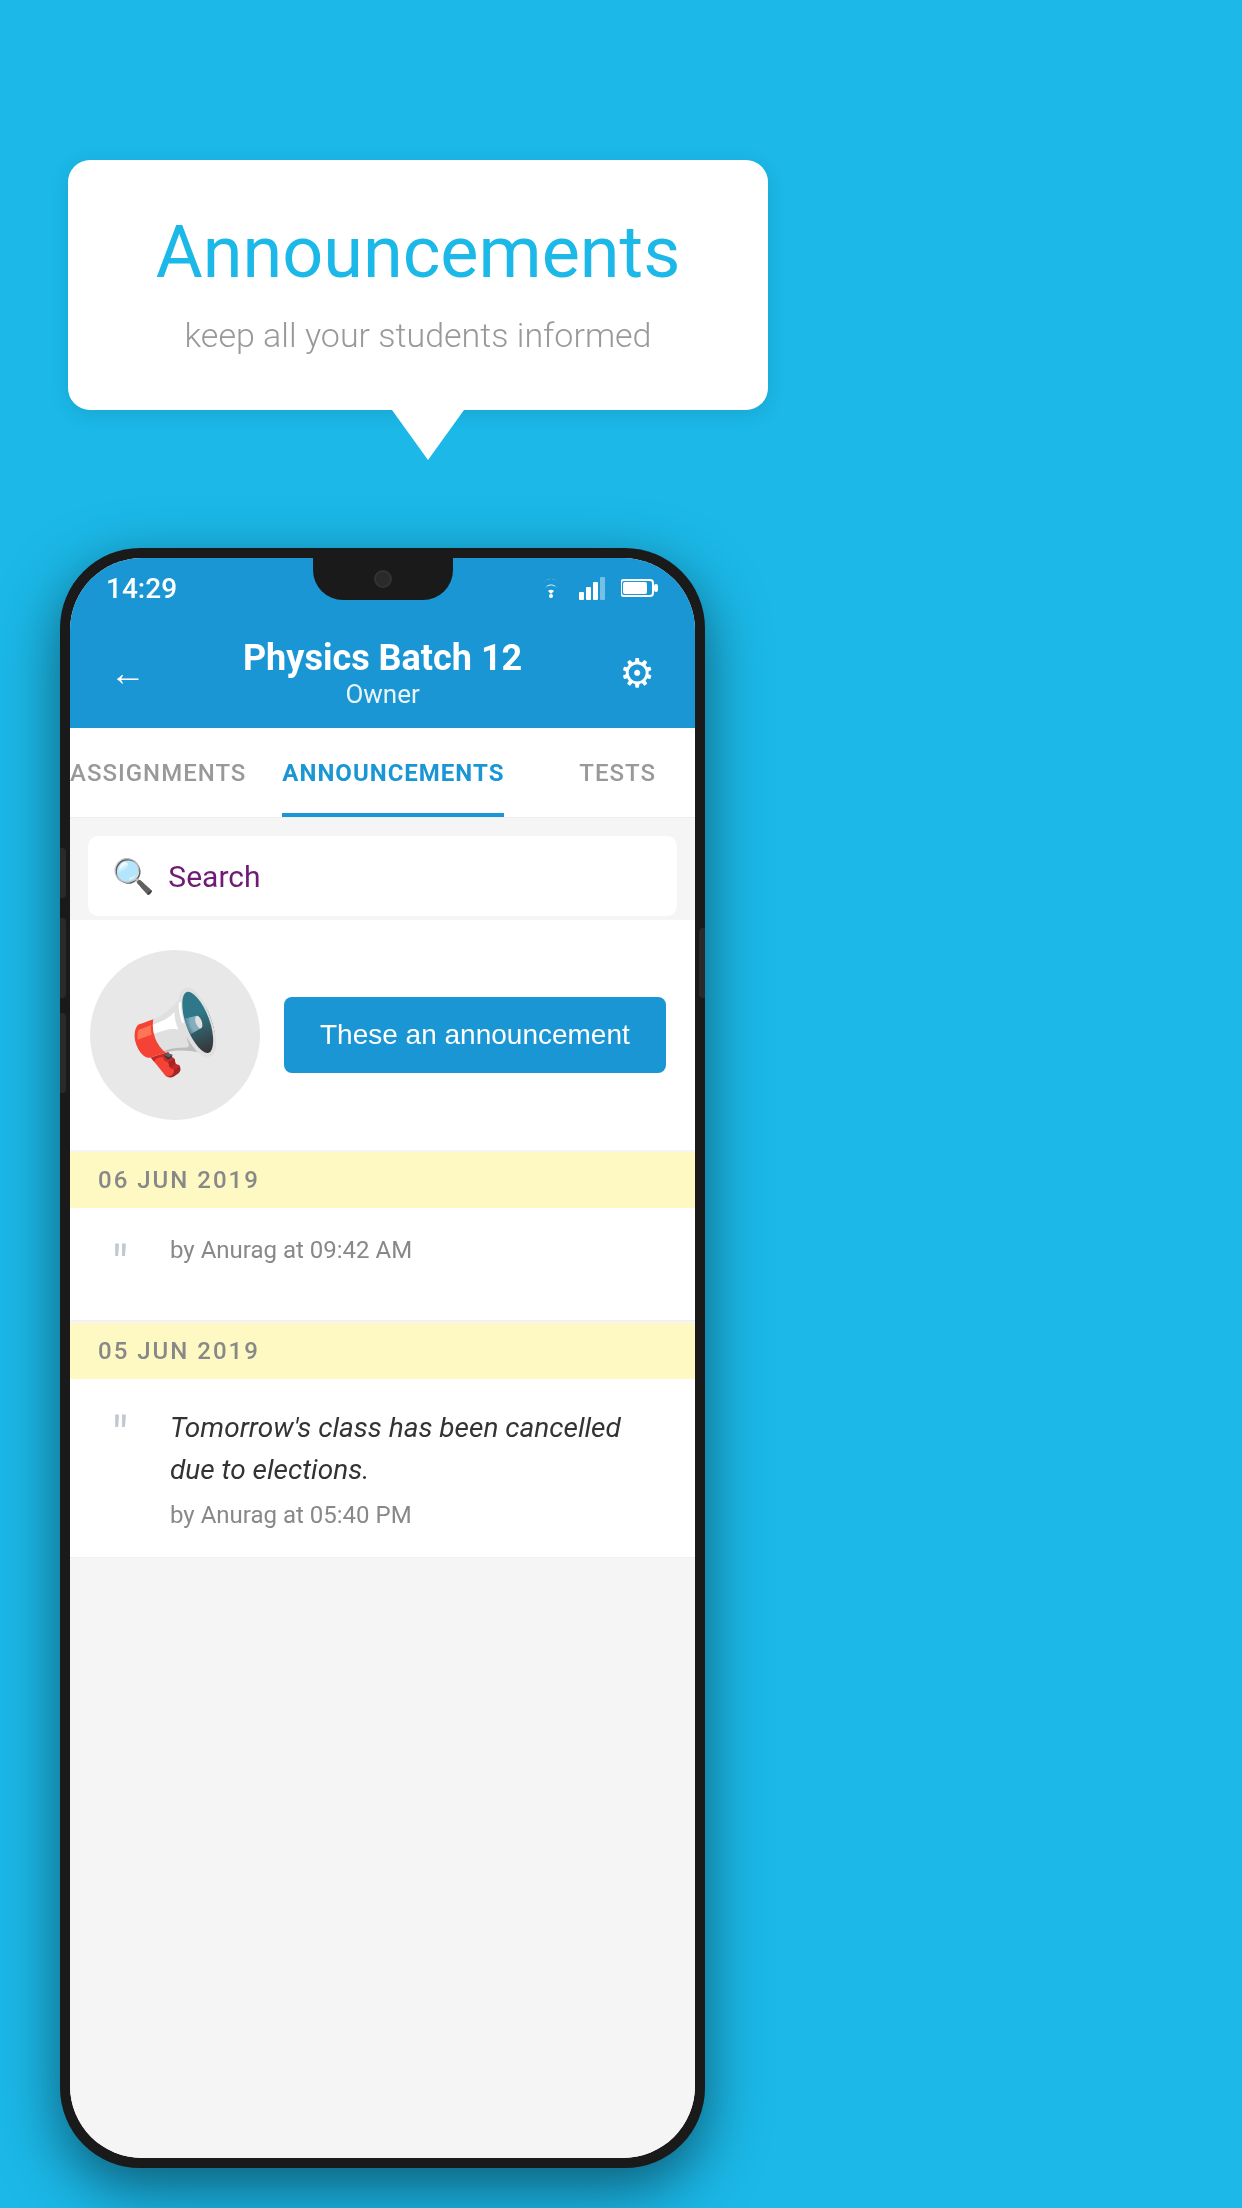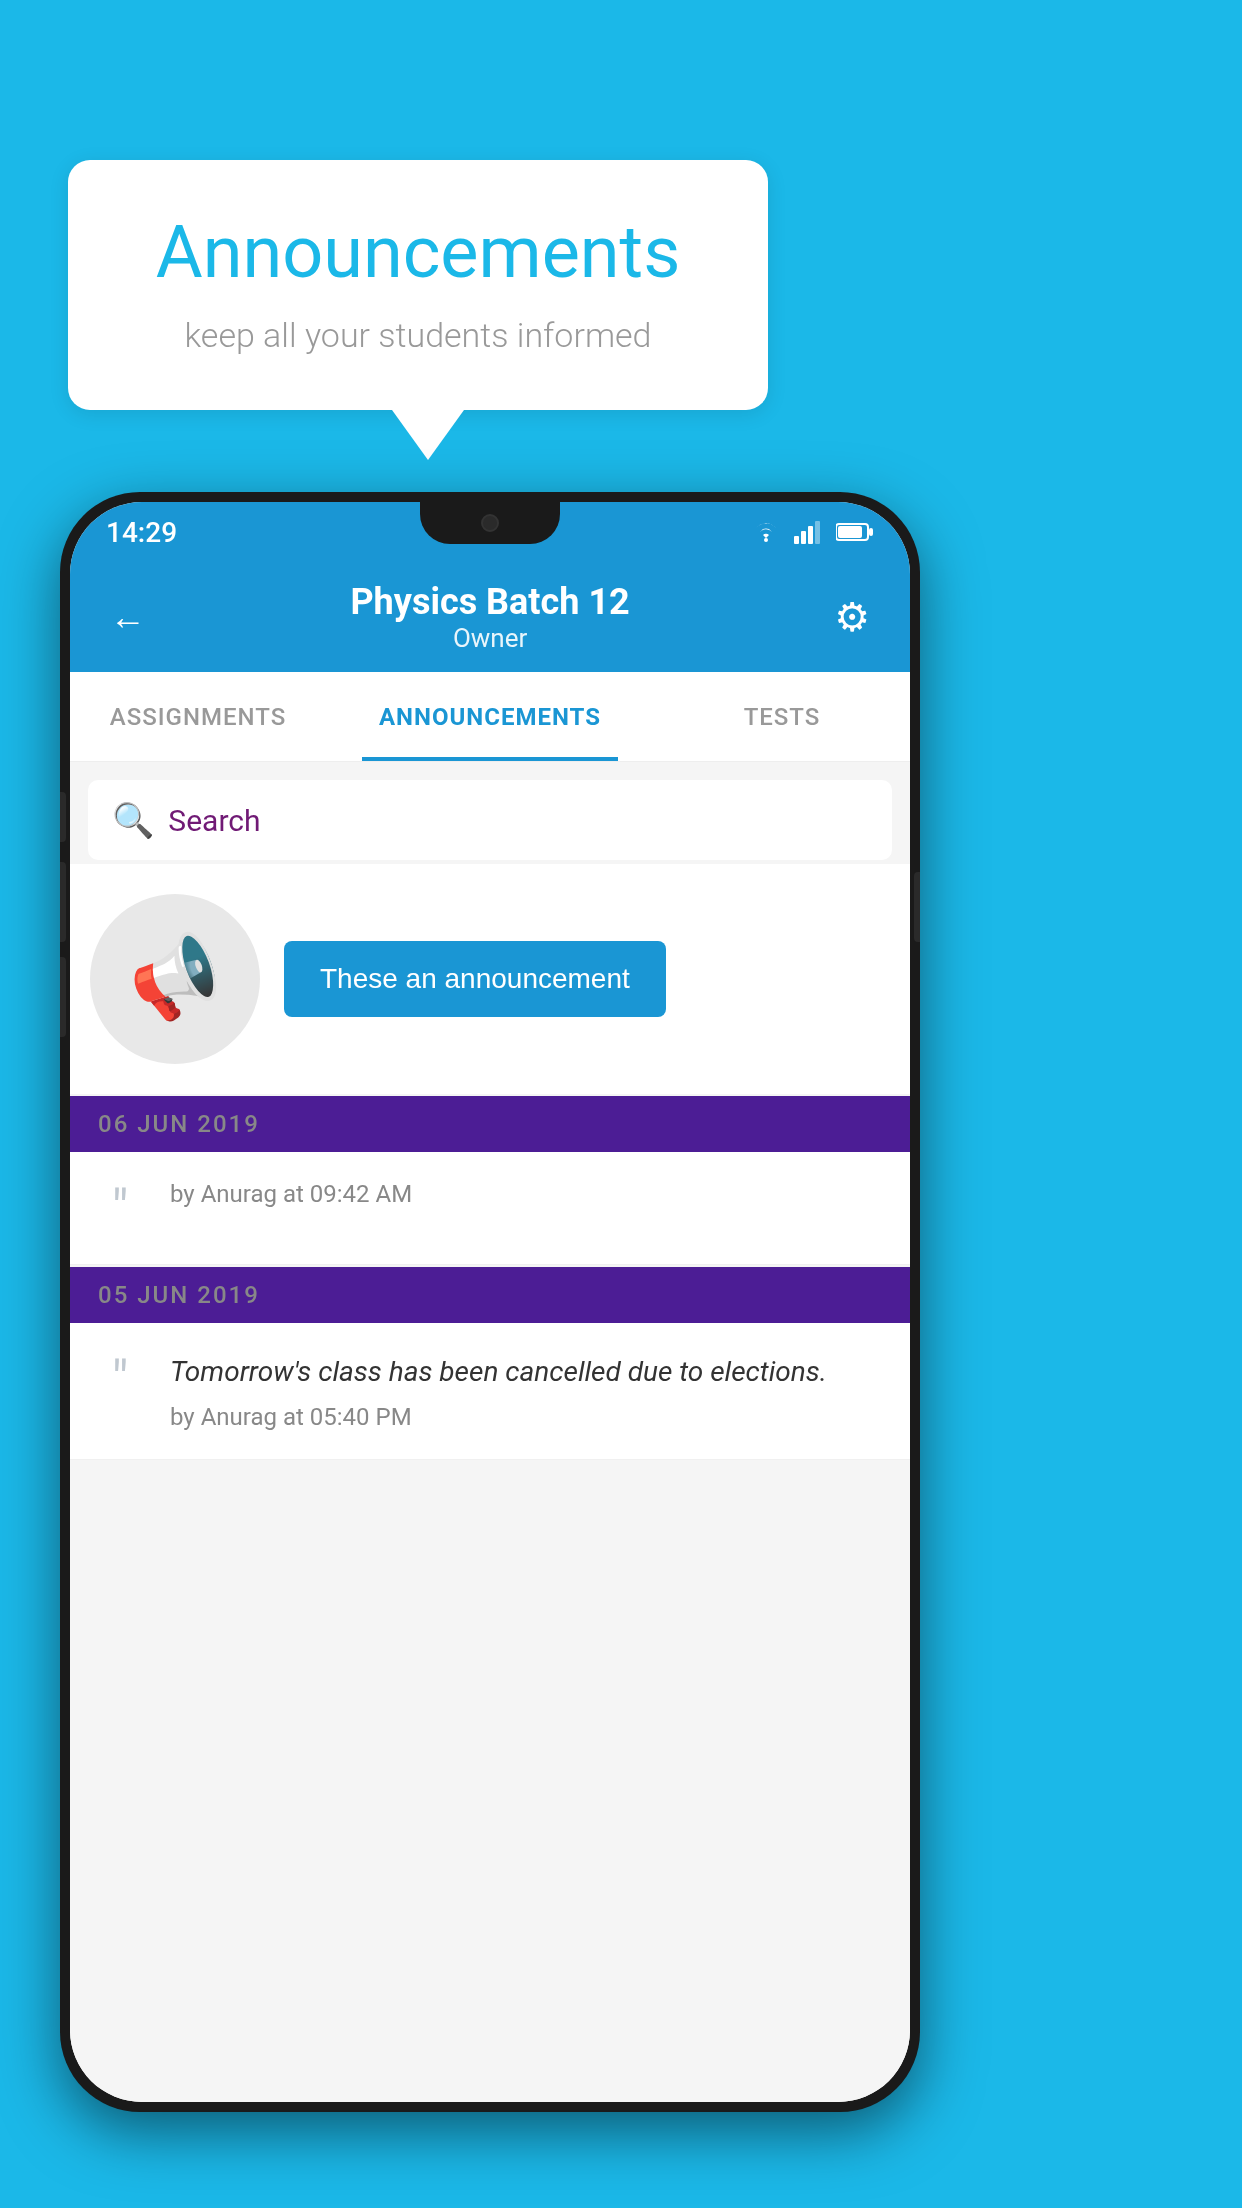--- a/index.html
+++ b/index.html
@@ -50,23 +50,23 @@
       border-right: 36px solid transparent;
       border-top: 50px solid white;
       margin: 0 auto;
       position: relative;
       left: 10px;
     }
 
     
     .phone-mockup {
       position: absolute;
-      top: 492px;
+      top: 548px;
       left: 60px;
-      width: 860px;
+      width: 645px;
       height: 1620px;
       background: #1a1a1a;
       border-radius: 80px;
       box-shadow: 0 20px 60px rgba(0,0,0,0.5);
       overflow: hidden;
     }
 
     
     .phone-inner {
       position: absolute;
@@ -278,21 +278,21 @@
       border-radius: 8px;
       padding: 22px 36px;
       font-size: 28px;
       font-weight: 500;
       cursor: pointer;
       white-space: nowrap;
     }
 
     
     .date-separator {
-      background: #4c1d95;
+      background: #fef9c3;
       padding: 14px 28px;
       font-size: 24px;
       color: #888;
       font-weight: 500;
       letter-spacing: 2px;
       margin-top: 2px;
     }
 
     
     .announcement-item {

